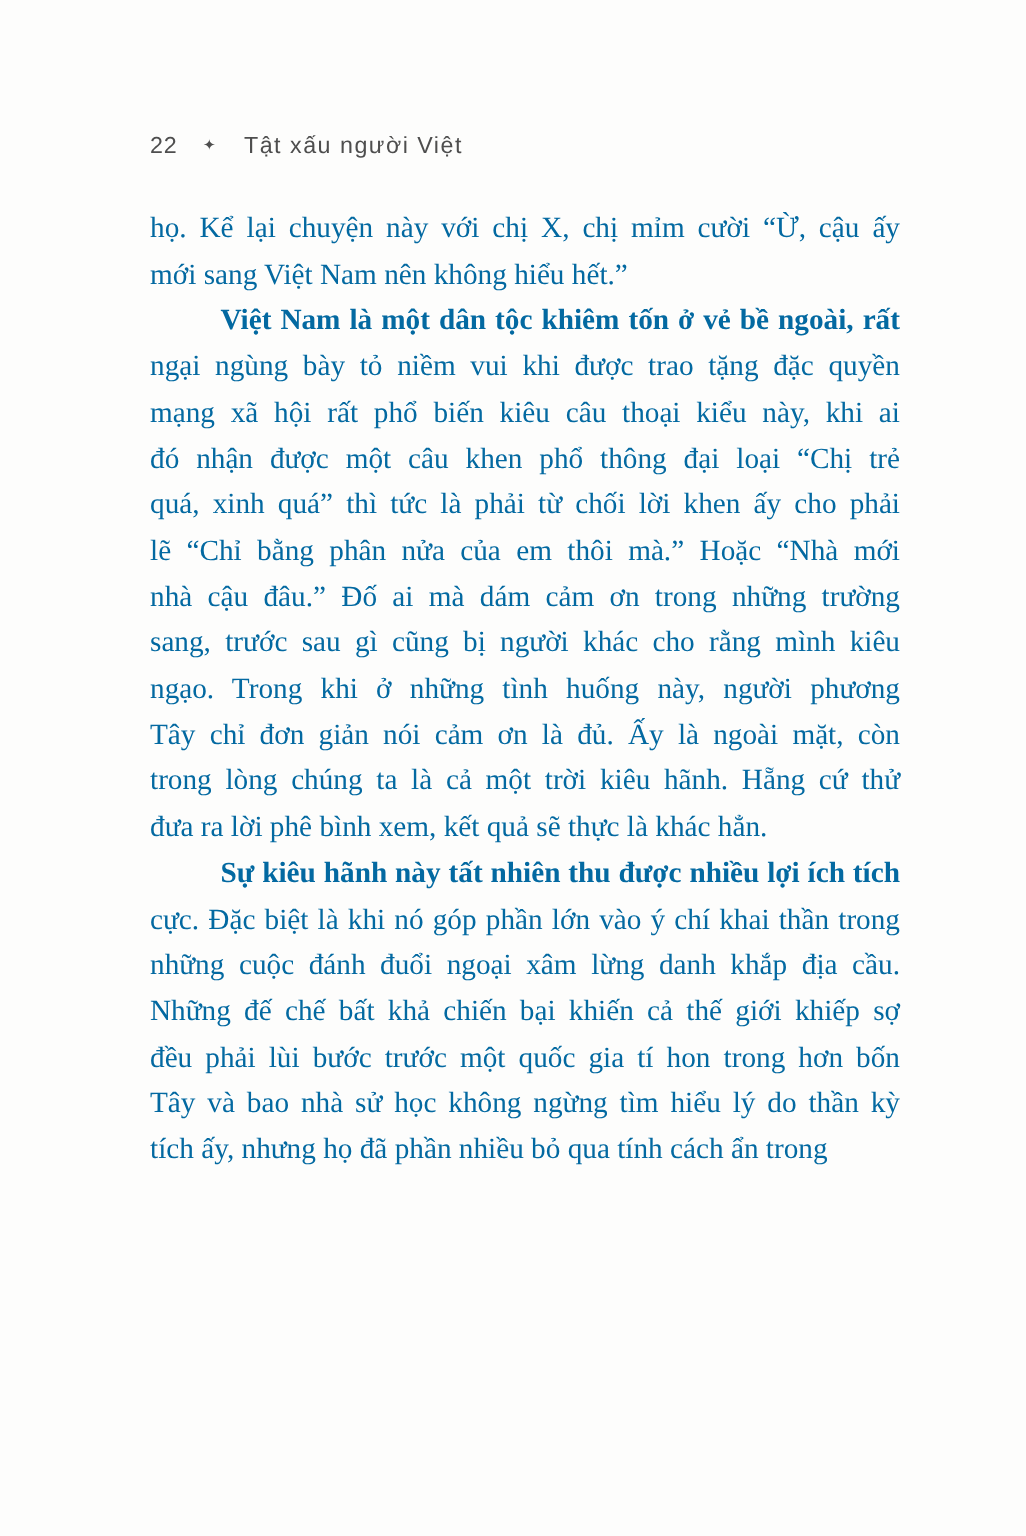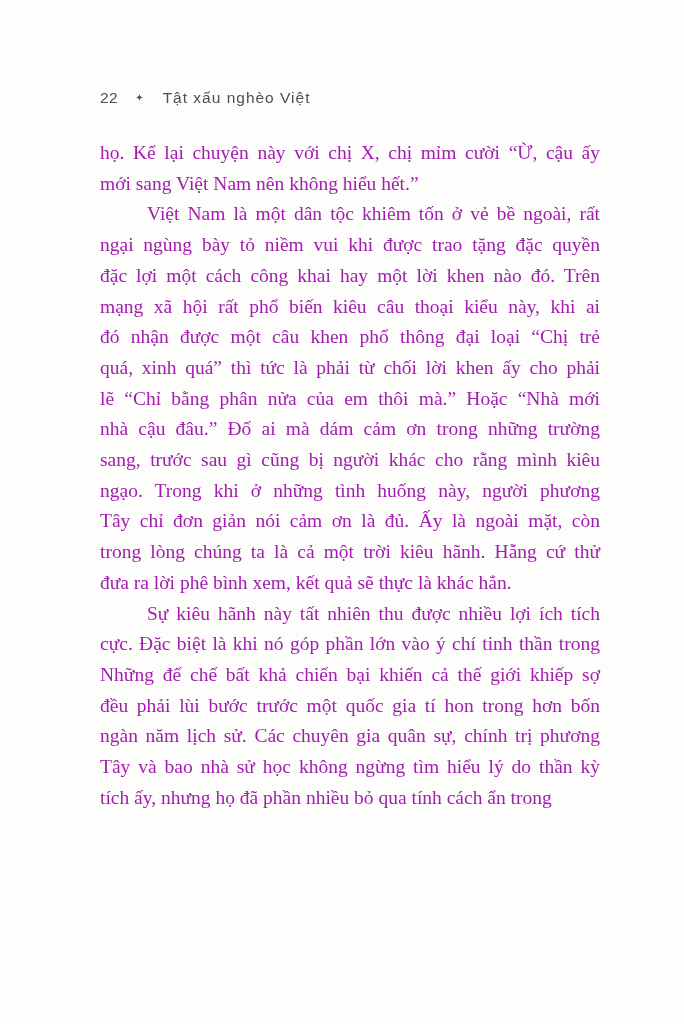--- a/index.html
+++ b/index.html
@@ -37,63 +37,63 @@
   }
   .text-block {
     position: absolute;
     left: 100px;
     top: 138px;
     width: 500px;
   }
   .line {
     font-size: 19.5px;
     line-height: 30.7px;
-    color: #a21caf;
+    color: #0369a1;
     white-space: nowrap;
     text-align: justify;
     text-align-last: justify;
     -moz-text-align-last: justify;
   }
   .line.para-end {
     text-align-last: left;
     -moz-text-align-last: left;
   }
   .line.indent {
     text-indent: 47px;
+    font-weight: bold;
   }
 </style>
 </head>
 <body>
 
 <div class="page">
 
   <header class="page-header">
     <span class="page-num">22</span>
     <span class="star-icon">✦</span>
-    <span class="book-title">Tật xấu nghèo Việt</span>
+    <span class="book-title">Tật xấu người Việt</span>
   </header>
 
   <main class="text-block" id="text-block">
       <div class="line">họ. Kể lại chuyện này với chị X, chị mỉm cười “Ừ, cậu ấy</div>
       <div class="line para-end">mới sang Việt Nam nên không hiểu hết.”</div>
       <div class="line indent">Việt Nam là một dân tộc khiêm tốn ở vẻ bề ngoài, rất</div>
       <div class="line">ngại ngùng bày tỏ niềm vui khi được trao tặng đặc quyền</div>
-      <div class="line">đặc lợi một cách công khai hay một lời khen nào đó. Trên</div>
       <div class="line">mạng xã hội rất phổ biến kiêu câu thoại kiểu này, khi ai</div>
       <div class="line">đó nhận được một câu khen phổ thông đại loại “Chị trẻ</div>
       <div class="line">quá, xinh quá” thì tức là phải từ chối lời khen ấy cho phải</div>
       <div class="line">lẽ “Chỉ bằng phân nửa của em thôi mà.” Hoặc “Nhà mới</div>
       <div class="line">nhà cậu đâu.” Đố ai mà dám cảm ơn trong những trường</div>
       <div class="line">sang, trước sau gì cũng bị người khác cho rằng mình kiêu</div>
       <div class="line">ngạo. Trong khi ở những tình huống này, người phương</div>
       <div class="line">Tây chỉ đơn giản nói cảm ơn là đủ. Ấy là ngoài mặt, còn</div>
       <div class="line">trong lòng chúng ta là cả một trời kiêu hãnh. Hẵng cứ thử</div>
       <div class="line para-end">đưa ra lời phê bình xem, kết quả sẽ thực là khác hẳn.</div>
       <div class="line indent">Sự kiêu hãnh này tất nhiên thu được nhiều lợi ích tích</div>
-      <div class="line">cực. Đặc biệt là khi nó góp phần lớn vào ý chí tinh thần trong</div>
+      <div class="line">cực. Đặc biệt là khi nó góp phần lớn vào ý chí khai thần trong</div>
+      <div class="line">những cuộc đánh đuổi ngoại xâm lừng danh khắp địa cầu.</div>
       <div class="line">Những đế chế bất khả chiến bại khiến cả thế giới khiếp sợ</div>
       <div class="line">đều phải lùi bước trước một quốc gia tí hon trong hơn bốn</div>
-      <div class="line">ngàn năm lịch sử. Các chuyên gia quân sự, chính trị phương</div>
       <div class="line">Tây và bao nhà sử học không ngừng tìm hiểu lý do thần kỳ</div>
       <div class="line para-end">tích ấy, nhưng họ đã phần nhiều bỏ qua tính cách ẩn trong</div>
     </main>
 
 </div>
 
 </body></html>

